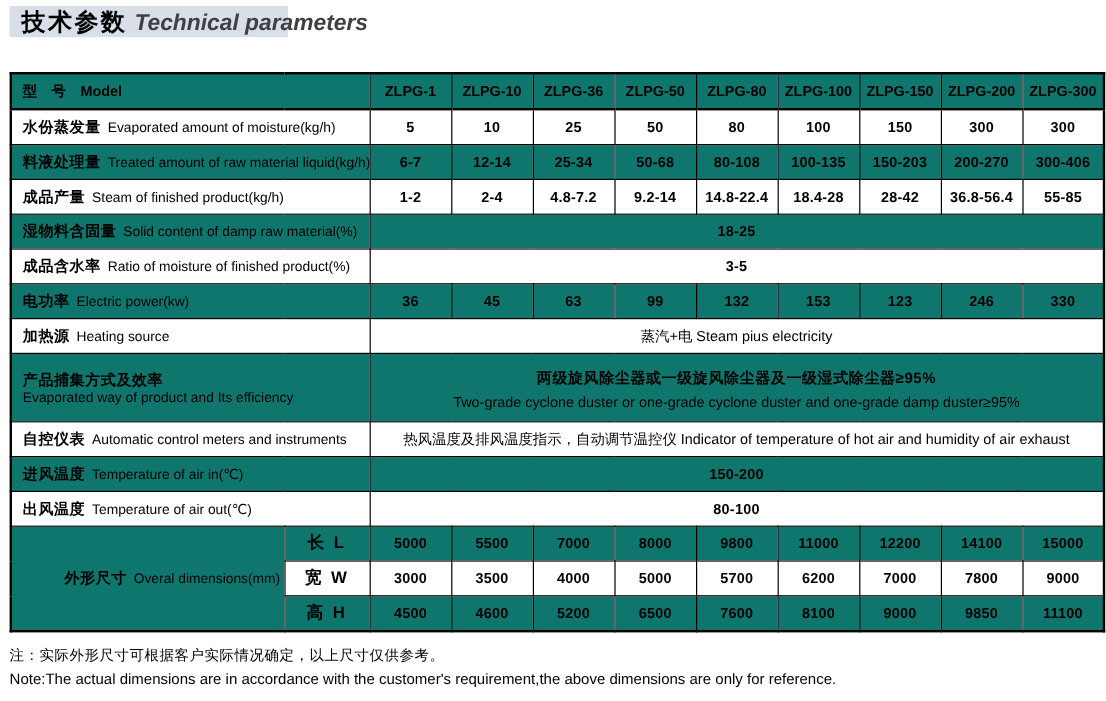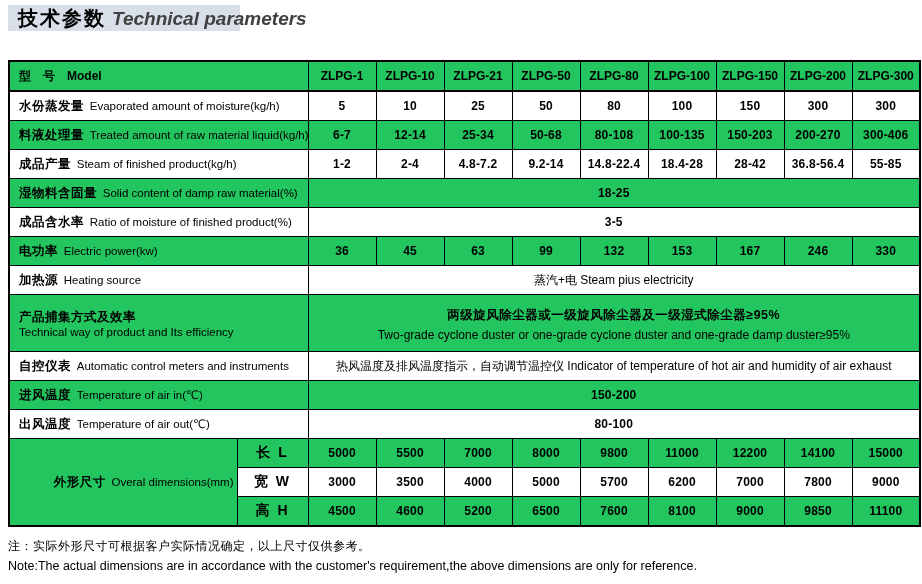--- a/index.html
+++ b/index.html
@@ -18,21 +18,21 @@
   table{
     position:absolute;left:8px;top:60px;width:912px;
     border-collapse:collapse;table-layout:fixed;
     border:2px solid #000;
   }
   td{
     border:1px solid #000;height:28px;font-size:12px;
     padding:0 3px;overflow:hidden;white-space:nowrap;
     background:#ffffff;
   }
-  tr.shade > td{background:#22c55e;}
+  tr.shade > td{background:#0f766e;}
   tr.hdr > td{border-bottom:2px solid #000;font-weight:bold;}
   tr.tall > td{height:56px;}
   .lab{text-align:left;padding-left:9px;}
   .val{text-align:center;}
   .num{font-weight:bold;letter-spacing:0.2px;}
   .zh{font-weight:bold;font-size:12.5px;letter-spacing:0.5px;}
   .en{font-weight:normal;font-size:11.5px;}
   .subhead{font-weight:bold;font-size:14px;letter-spacing:2px;}
   .zh-line{font-weight:bold;font-size:12.5px;letter-spacing:0.5px;line-height:1.9;}
   .en-line{font-weight:normal;font-size:12px;line-height:1.2;}
@@ -71,21 +71,21 @@
       <col style="width: 68px;">
       <col style="width: 68px;">
       <col style="width: 68px;">
       <col style="width: 68px;">
     </colgroup>
   <tbody>
       <tr class="shade hdr">
         <td class="lab" colspan="2">型　号　Model</td>
         <td class="val">ZLPG-1</td>
         <td class="val">ZLPG-10</td>
-        <td class="val">ZLPG-21</td>
+        <td class="val">ZLPG-36</td>
         <td class="val">ZLPG-50</td>
         <td class="val">ZLPG-80</td>
         <td class="val">ZLPG-100</td>
         <td class="val">ZLPG-150</td>
         <td class="val">ZLPG-200</td>
         <td class="val">ZLPG-300</td>
       </tr>
       <tr>
         <td class="lab" colspan="2"><span class="zh">水份蒸发量</span><span class="en"> Evaporated amount of moisture(kg/h)</span></td>
         <td class="val num">5</td>
@@ -131,32 +131,32 @@
         <td class="val num" colspan="9">3-5</td>
       </tr>
       <tr class="shade">
         <td class="lab" colspan="2"><span class="zh">电功率</span><span class="en"> Electric power(kw)</span></td>
         <td class="val num">36</td>
         <td class="val num">45</td>
         <td class="val num">63</td>
         <td class="val num">99</td>
         <td class="val num">132</td>
         <td class="val num">153</td>
-        <td class="val num">167</td>
+        <td class="val num">123</td>
         <td class="val num">246</td>
         <td class="val num">330</td>
       </tr>
       <tr>
         <td class="lab" colspan="2"><span class="zh">加热源</span><span class="en"> Heating source</span></td>
         <td class="val" colspan="9">蒸汽+电  Steam pius electricity</td>
       </tr>
       <tr class="shade tall">
         <td class="lab" colspan="2">
           <div class="zh">产品捕集方式及效率</div>
-          <div class="en">Technical way of product and Its efficiency</div>
+          <div class="en">Evaporated way of product and Its efficiency</div>
         </td>
         <td class="val" colspan="9">
           <div class="zh-line">两级旋风除尘器或一级旋风除尘器及一级湿式除尘器≥95%</div>
           <div class="en-line">Two-grade cyclone duster or one-grade cyclone duster and one-grade damp duster≥95%</div>
         </td>
       </tr>
       <tr>
         <td class="lab" colspan="2"><span class="zh">自控仪表</span><span class="en"> Automatic control meters and instruments</span></td>
         <td class="val" colspan="9">热风温度及排风温度指示，自动调节温控仪  Indicator of temperature of hot air and humidity of air exhaust</td>
       </tr>

